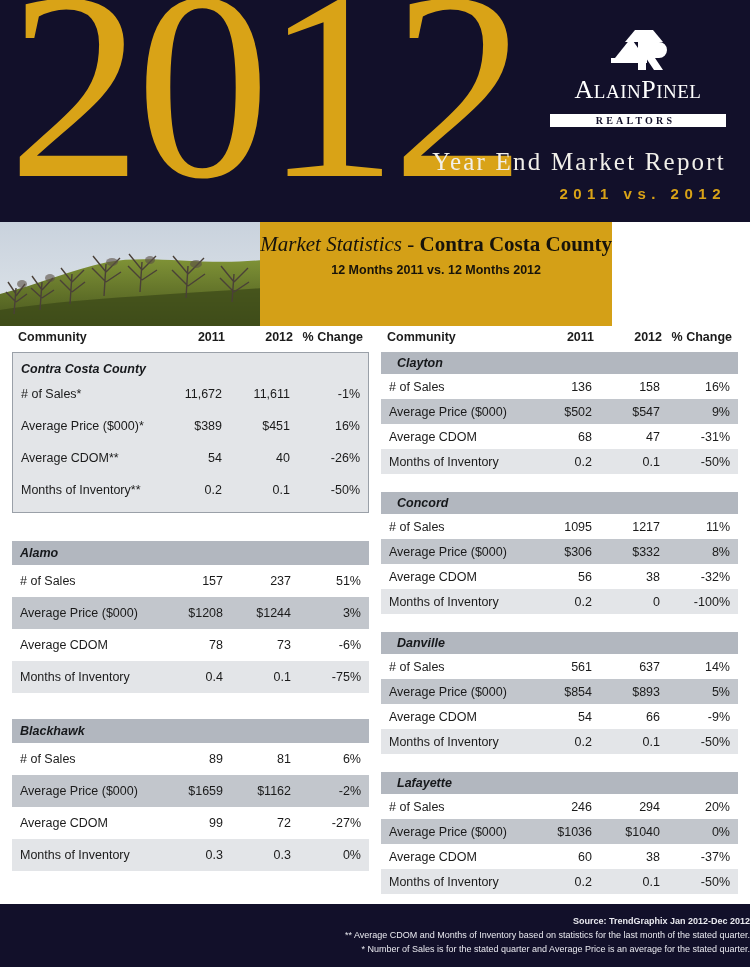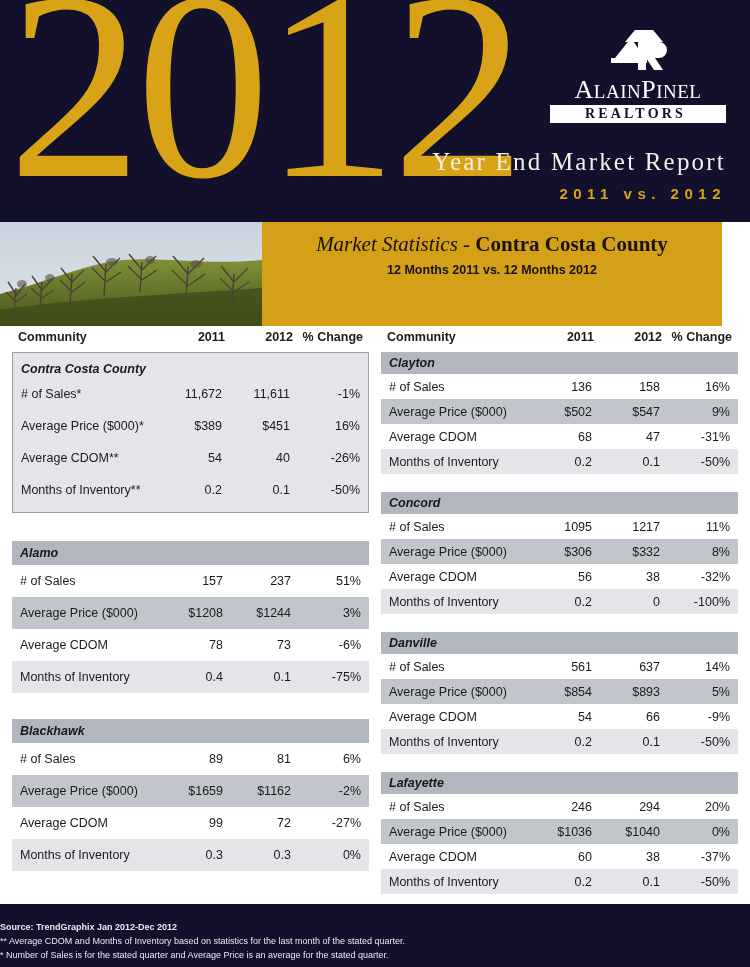--- a/index.html
+++ b/index.html
@@ -59,34 +59,34 @@
   .logo-name {
     font-family: "Liberation Serif", serif;
     font-size: 26px;
     color: #ffffff;
     letter-spacing: 0.5px;
     line-height: 1.05;
     white-space: nowrap;
   }
   .logo-name .sm { font-size: 19px; }
   .logo-bar {
-    margin-top: 2px;
+    margin-top: 11px;
     background: #ffffff;
     color: #12102a;
     font-family: "Liberation Serif", serif;
-    font-size: 14px;
+    font-size: 10px;
     font-weight: 700;
     letter-spacing: 3.2px;
     padding: 1px 8px 1px 3px;
   }
 
   
   .strip {
     position: relative;
-    width: 722px; height: 104px;
+    width: 612px; height: 104px;
     display: flex;
   }
   .photo {
     width: 262px; height: 104px;
     position: relative;
     overflow: hidden;
     background: #cfd6de;
   }
   .photo svg { display: block; }
   .gold-band {
@@ -142,21 +142,21 @@
   .thead .c1, .thead .c2 { width: 68px; text-align: right; }
   .thead .c3 { width: 70px; text-align: right; }
 
   .sect { margin-bottom: 0; }
   .sect-title {
     background: #b2b7bf;
     font-size: 12.5px;
     font-weight: 700;
     font-style: italic;
     color: #16181b;
-    padding: 4px 8px;
+    padding: 4px 16px;
   }
   .row {
     display: flex;
     align-items: center;
     font-size: 12.5px;
     color: #1b1b1b;
     padding: 0 8px;
   }
   .row .c0 { flex: 1; }
   .row .c1, .row .c2 { width: 68px; text-align: right; }
@@ -190,22 +190,22 @@
   .col-right .row { height: 25px; }
   .col-right .sect { margin-bottom: 18px; }
 
   
   .footer {
     position: absolute;
     left: 0; bottom: 0;
     width: 750px; height: 63px;
     background: #12102a;
     color: #e9e9ef;
-    text-align: left;
-    padding-top: 17px;
+    text-align: right;
+    padding-top: 11px;
     margin-top: 40px;
   }
   .footer div { font-size: 9px; line-height: 1.55; }
   .footer .f0 { font-weight: 700; }
 </style>
 </head>
 <body>
 
 <div class="hero">
   <div class="hero-year">2012</div>

